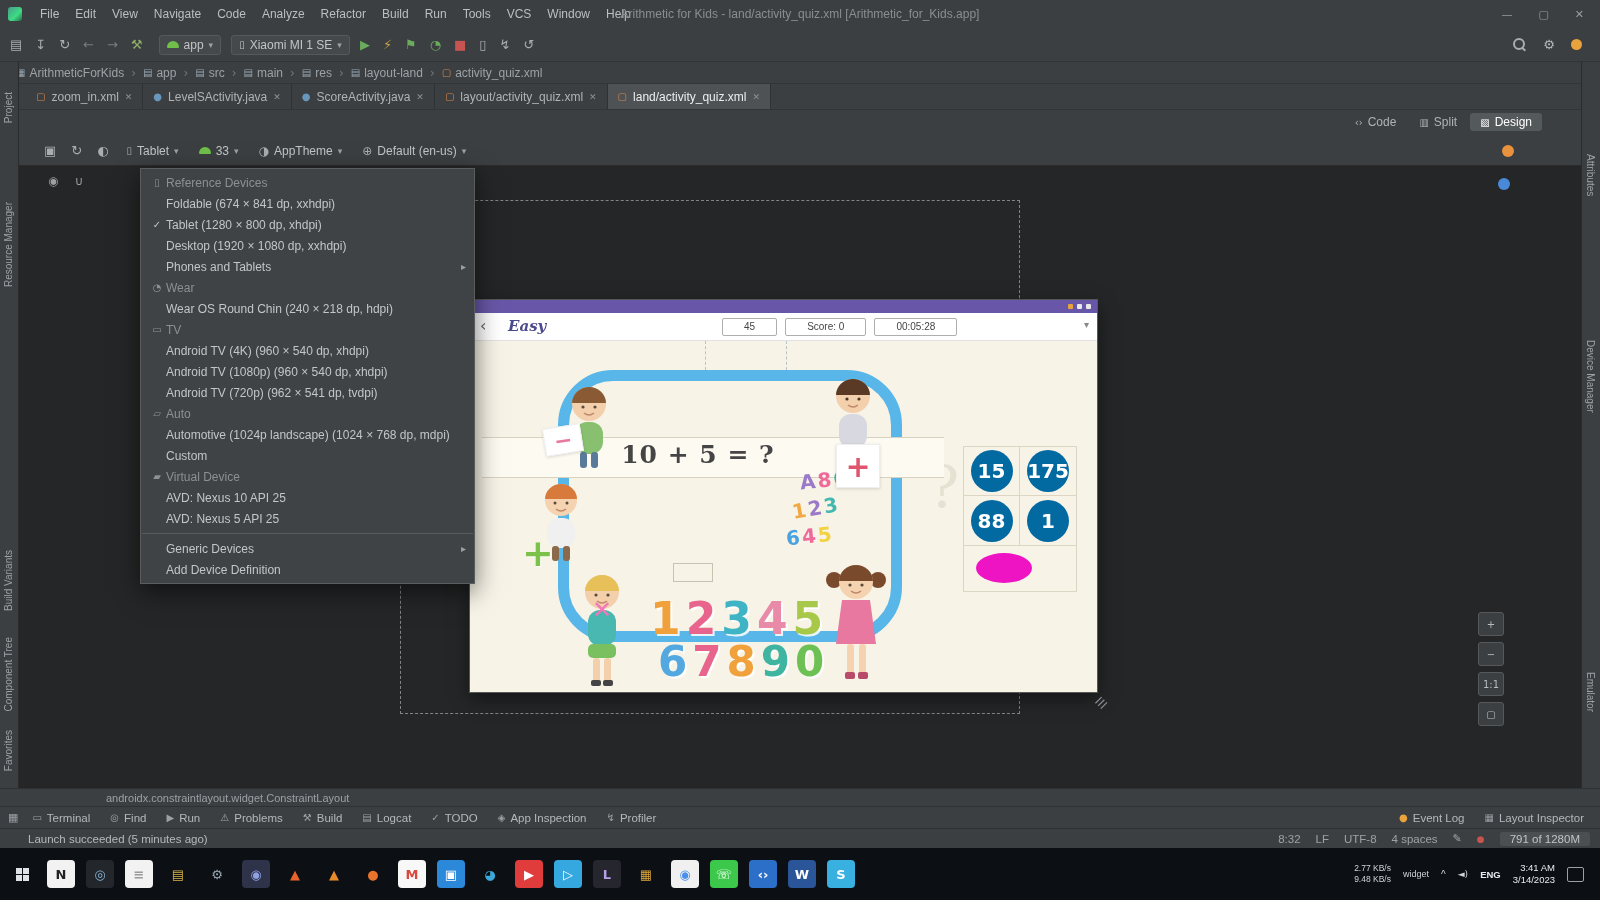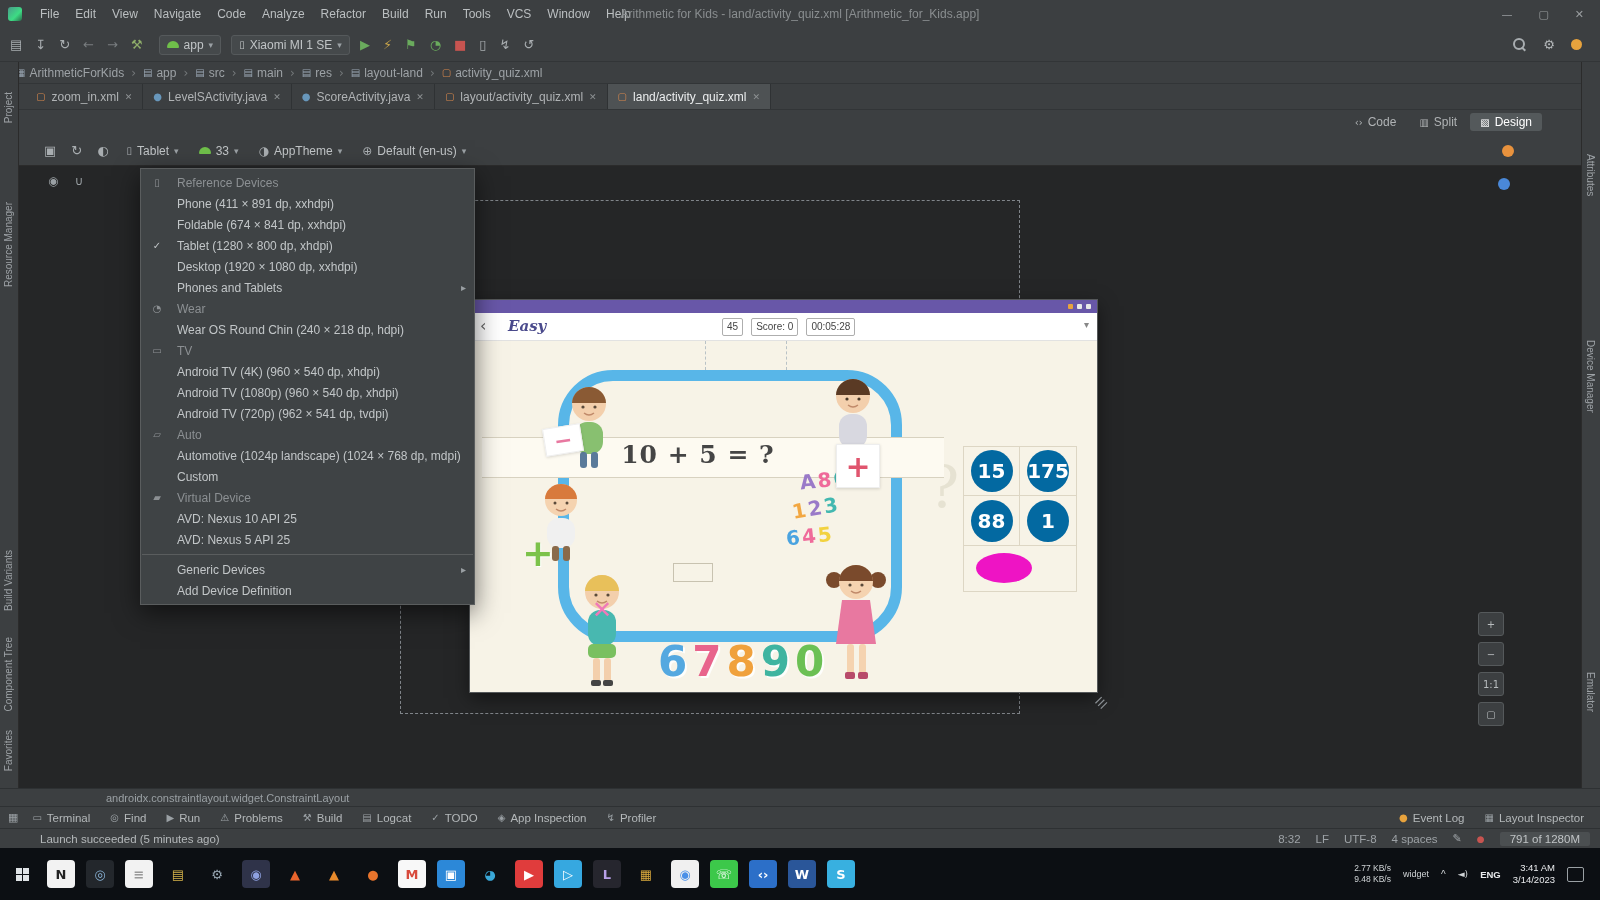--- a/index.html
+++ b/index.html
@@ -66,21 +66,21 @@
   .resize-grip{position:absolute;left:1078px;top:530px;color:#8a8f93;font-size:12px;transform:rotate(-45deg)}
   
   .preview{position:absolute;left:452px;top:134px;width:627px;height:392px;background:#f7f3e7;box-shadow:0 0 0 1px #55585a,0 6px 18px rgba(0,0,0,.5)}
   .p-titlebar{position:absolute;left:0;top:0;width:100%;height:13px;background:#6857a8}
   .p-dots{position:absolute;right:6px;top:4px;display:flex;gap:4px}
   .p-dot{width:5px;height:5px;border-radius:1px}
   .p-toolbar{position:absolute;left:0;top:13px;width:100%;height:28px;background:#ffffff;border-bottom:1px solid #e2e2e2;box-sizing:border-box}
   .p-back{position:absolute;left:10px;top:3px;font-size:16px;color:#666}
   .p-appname{position:absolute;left:38px;top:4px;font-family:"DejaVu Serif",serif;font-style:italic;font-weight:bold;font-size:15px;color:#4a4a8c}
   .p-chips{position:absolute;left:252px;top:5px;display:flex;gap:8px}
-  .p-chip{border:1px solid #aeaeae;border-radius:2px;padding:0 4px;height:16px;line-height:16px;font-size:10px;color:#444;background:#fff;white-space:nowrap}
+  .p-chip{border:1px solid #aeaeae;border-radius:2px;padding:0 21px;height:16px;line-height:16px;font-size:10px;color:#444;background:#fff;white-space:nowrap}
   .p-caret{position:absolute;right:8px;top:6px;font-size:10px;color:#888}
   .p-content{position:absolute;left:0;top:41px;width:627px;height:351px;overflow:hidden}
   .frame{position:absolute;left:88px;top:29px;width:344px;height:272px;border:11px solid #58b6e8;border-radius:55px;box-sizing:border-box;z-index:1}
   .vguide{position:absolute;top:0;height:29px;border-left:1px dashed #b9c2c6;z-index:1}
   .qband{position:absolute;left:12px;top:96px;width:462px;height:39px;background:#fdfaf1;border-top:1px solid #d8d2c0;border-bottom:1px solid #d8d2c0;z-index:2}
   .question{position:absolute;left:128px;top:99px;width:200px;text-align:center;font-family:"DejaVu Serif",serif;font-weight:bold;font-size:25px;color:#454545;letter-spacing:1px;z-index:3}
   .faint-q{position:absolute;left:458px;top:112px;font-size:58px;color:#e6e2d2;font-family:"DejaVu Serif",serif;z-index:0}
   .card{position:absolute;background:#fff;border:1px solid #eee;box-shadow:0 1px 3px rgba(0,0,0,.15);display:flex;align-items:center;justify-content:center;z-index:4}
   .card.minus{left:74px;top:85px;width:36px;height:26px;transform:rotate(-9deg);color:#e878a0;font-size:22px;font-weight:bold}
   .card.plus{left:366px;top:103px;width:42px;height:42px;color:#e0556e;font-size:30px;font-weight:bold}
@@ -100,34 +100,34 @@
   .cluster.c3{left:316px;top:183px;transform:rotate(-6deg)}
   .numrow{position:absolute;z-index:3;font-weight:bold;font-family:"DejaVu Sans",sans-serif;letter-spacing:5px;text-shadow:2px 2px 0 rgba(255,255,255,.85)}
   .numrow.r1{left:180px;top:252px;font-size:44px}
   .numrow.r2{left:188px;top:296px;font-size:42px}
   .mini-box{position:absolute;left:203px;top:222px;width:38px;height:17px;border:1px solid #c8c2b0;z-index:2}
   .kid{position:absolute;z-index:3}
   
   .dropdown{position:absolute;left:140px;top:168px;width:333px;background:#3f4345;border:1px solid #5a5d5e;box-shadow:0 8px 24px rgba(0,0,0,.55);z-index:40;padding:3px 0}
   .menu-row{display:flex;align-items:center;height:21px;padding:0 8px;color:#c2c6c8;cursor:pointer;white-space:nowrap}
   .menu-row .slot{width:16px;text-align:center;font-size:10px;flex:0 0 16px}
-  .menu-row .mi-label{margin-left:12px;flex:1;overflow:hidden}
+  .menu-row .mi-label{margin-left:1px;flex:1;overflow:hidden}
   .menu-row .sub{margin-left:auto;font-size:10px;color:#9aa0a4}
   .menu-row.header{color:#8c9093}
   .menu-row.divider{height:1px;background:#5a5d5e;margin:4px 1px;padding:0;overflow:hidden}
   
   .component-row{position:absolute;left:0;top:788px;width:1600px;height:18px;background:#3c3f41;border-top:1px solid #2e3133;line-height:18px;padding-left:106px;box-sizing:border-box;color:#9aa0a4;font-size:11px}
   .toolwindow-bar{position:absolute;left:0;top:806px;width:1600px;height:22px;background:#3c3f41;border-top:1px solid #2e3133;display:flex;align-items:center;box-sizing:border-box}
   .tw-switcher{margin:0 14px 0 8px;color:#9aa0a4;font-size:11px}
   .tw-left{display:flex;gap:20px}
   .tw-right{margin-left:auto;display:flex;gap:20px;padding-right:16px}
   .tw-item{display:inline-flex;align-items:center;gap:5px;color:#b4b8ba;font-size:11.5px;cursor:pointer;white-space:nowrap}
   .tw-ico{font-size:10px;color:#9aa0a4}
   .statusbar{position:absolute;left:0;top:828px;width:1600px;height:20px;background:#3c3f41;border-top:1px solid #2e3133;display:flex;align-items:center;box-sizing:border-box;font-size:11.5px}
-  .sb-msg{margin-left:40px;color:#b4b8ba;cursor:pointer}
+  .sb-msg{margin-left:28px;color:#b4b8ba;cursor:pointer}
   .sb-right{margin-left:auto;display:flex;align-items:center;gap:15px;padding-right:10px;color:#9da2a6}
   .sb-segs{display:flex;gap:15px}
   .sb-seg{cursor:pointer}
   .sb-ico{font-size:11px;cursor:pointer}
   .sb-dot{color:#c75450;font-size:9px}
   .sb-mem{background:#4b4f51;border-radius:2px;padding:1px 10px;color:#c0c4c6;cursor:pointer}
   
   .taskbar{position:absolute;left:0;top:848px;width:1600px;height:52px;background:#0c0f13;display:flex;align-items:center;padding:0 8px;box-sizing:border-box;gap:11px}
   .start-btn{width:28px;height:28px;display:flex;align-items:center;justify-content:center;cursor:pointer}
   .winlogo{width:13px;height:13px;display:grid;grid-template-columns:6px 6px;grid-template-rows:6px 6px;gap:1px}
@@ -423,20 +423,23 @@
 
         <div class="cluster c1">
           
         <span style="color: rgb(154, 122, 200);">A</span><span style="color: rgb(239, 106, 154);">8</span><span style="color: rgb(67, 184, 176);">6</span></div>
         <div class="cluster c2">
           
         <span style="color: rgb(242, 167, 66);">1</span><span style="color: rgb(154, 122, 200);">2</span><span style="color: rgb(67, 184, 176);">3</span></div>
         <div class="cluster c3">
           
         <span style="color: rgb(74, 163, 224);">6</span><span style="color: rgb(239, 106, 154);">4</span><span style="color: rgb(242, 210, 63);">5</span></div>
+        <div class="numrow r1">
+          
+        <span style="color: rgb(240, 161, 60);">1</span><span style="color: rgb(232, 100, 140);">2</span><span style="color: rgb(63, 180, 196);">3</span><span style="color: rgb(232, 138, 168);">4</span><span style="color: rgb(168, 200, 74);">5</span></div>
         <div class="numrow r2">
           
         <span style="color: rgb(84, 168, 224);">6</span><span style="color: rgb(232, 100, 140);">7</span><span style="color: rgb(240, 161, 60);">8</span><span style="color: rgb(63, 180, 160);">9</span><span style="color: rgb(108, 192, 84);">0</span></div>
 
         <svg class="kid" style="left:88px;top:39px" width="62" height="92" viewBox="0 0 62 92">
           <circle cx="31" cy="24" r="17" fill="#f3cfac"></circle>
           <path d="M14 23 A17 16 0 0 1 48 23 Z" fill="#8a5a34"></path>
           <circle cx="25" cy="27" r="1.6" fill="#5a4a3a"></circle>
             <circle cx="37" cy="27" r="1.6" fill="#5a4a3a"></circle>
           <path d="M26 33 Q31 37 36 33" stroke="#c08a6a" fill="none" stroke-width="1.4"></path>
@@ -505,25 +508,20 @@
   </div>
 
   <div class="dropdown">
 
       <div class="menu-row header">
         <span class="slot glyph">▯</span>
         <span class="mi-label">Reference Devices</span>
         <span class="sub glyph"></span>
       </div>
 
-      <div class="menu-row">
-        <span class="slot glyph"></span>
-        <span class="mi-label">Phone (411 × 891 dp, xxhdpi)</span>
-        <span class="sub glyph"></span>
-      </div>
 
       <div class="menu-row">
         <span class="slot glyph"></span>
         <span class="mi-label">Foldable (674 × 841 dp, xxhdpi)</span>
         <span class="sub glyph"></span>
       </div>
 
       <div class="menu-row">
         <span class="slot glyph">✓</span>
         <span class="mi-label">Tablet (1280 × 800 dp, xhdpi)</span>

